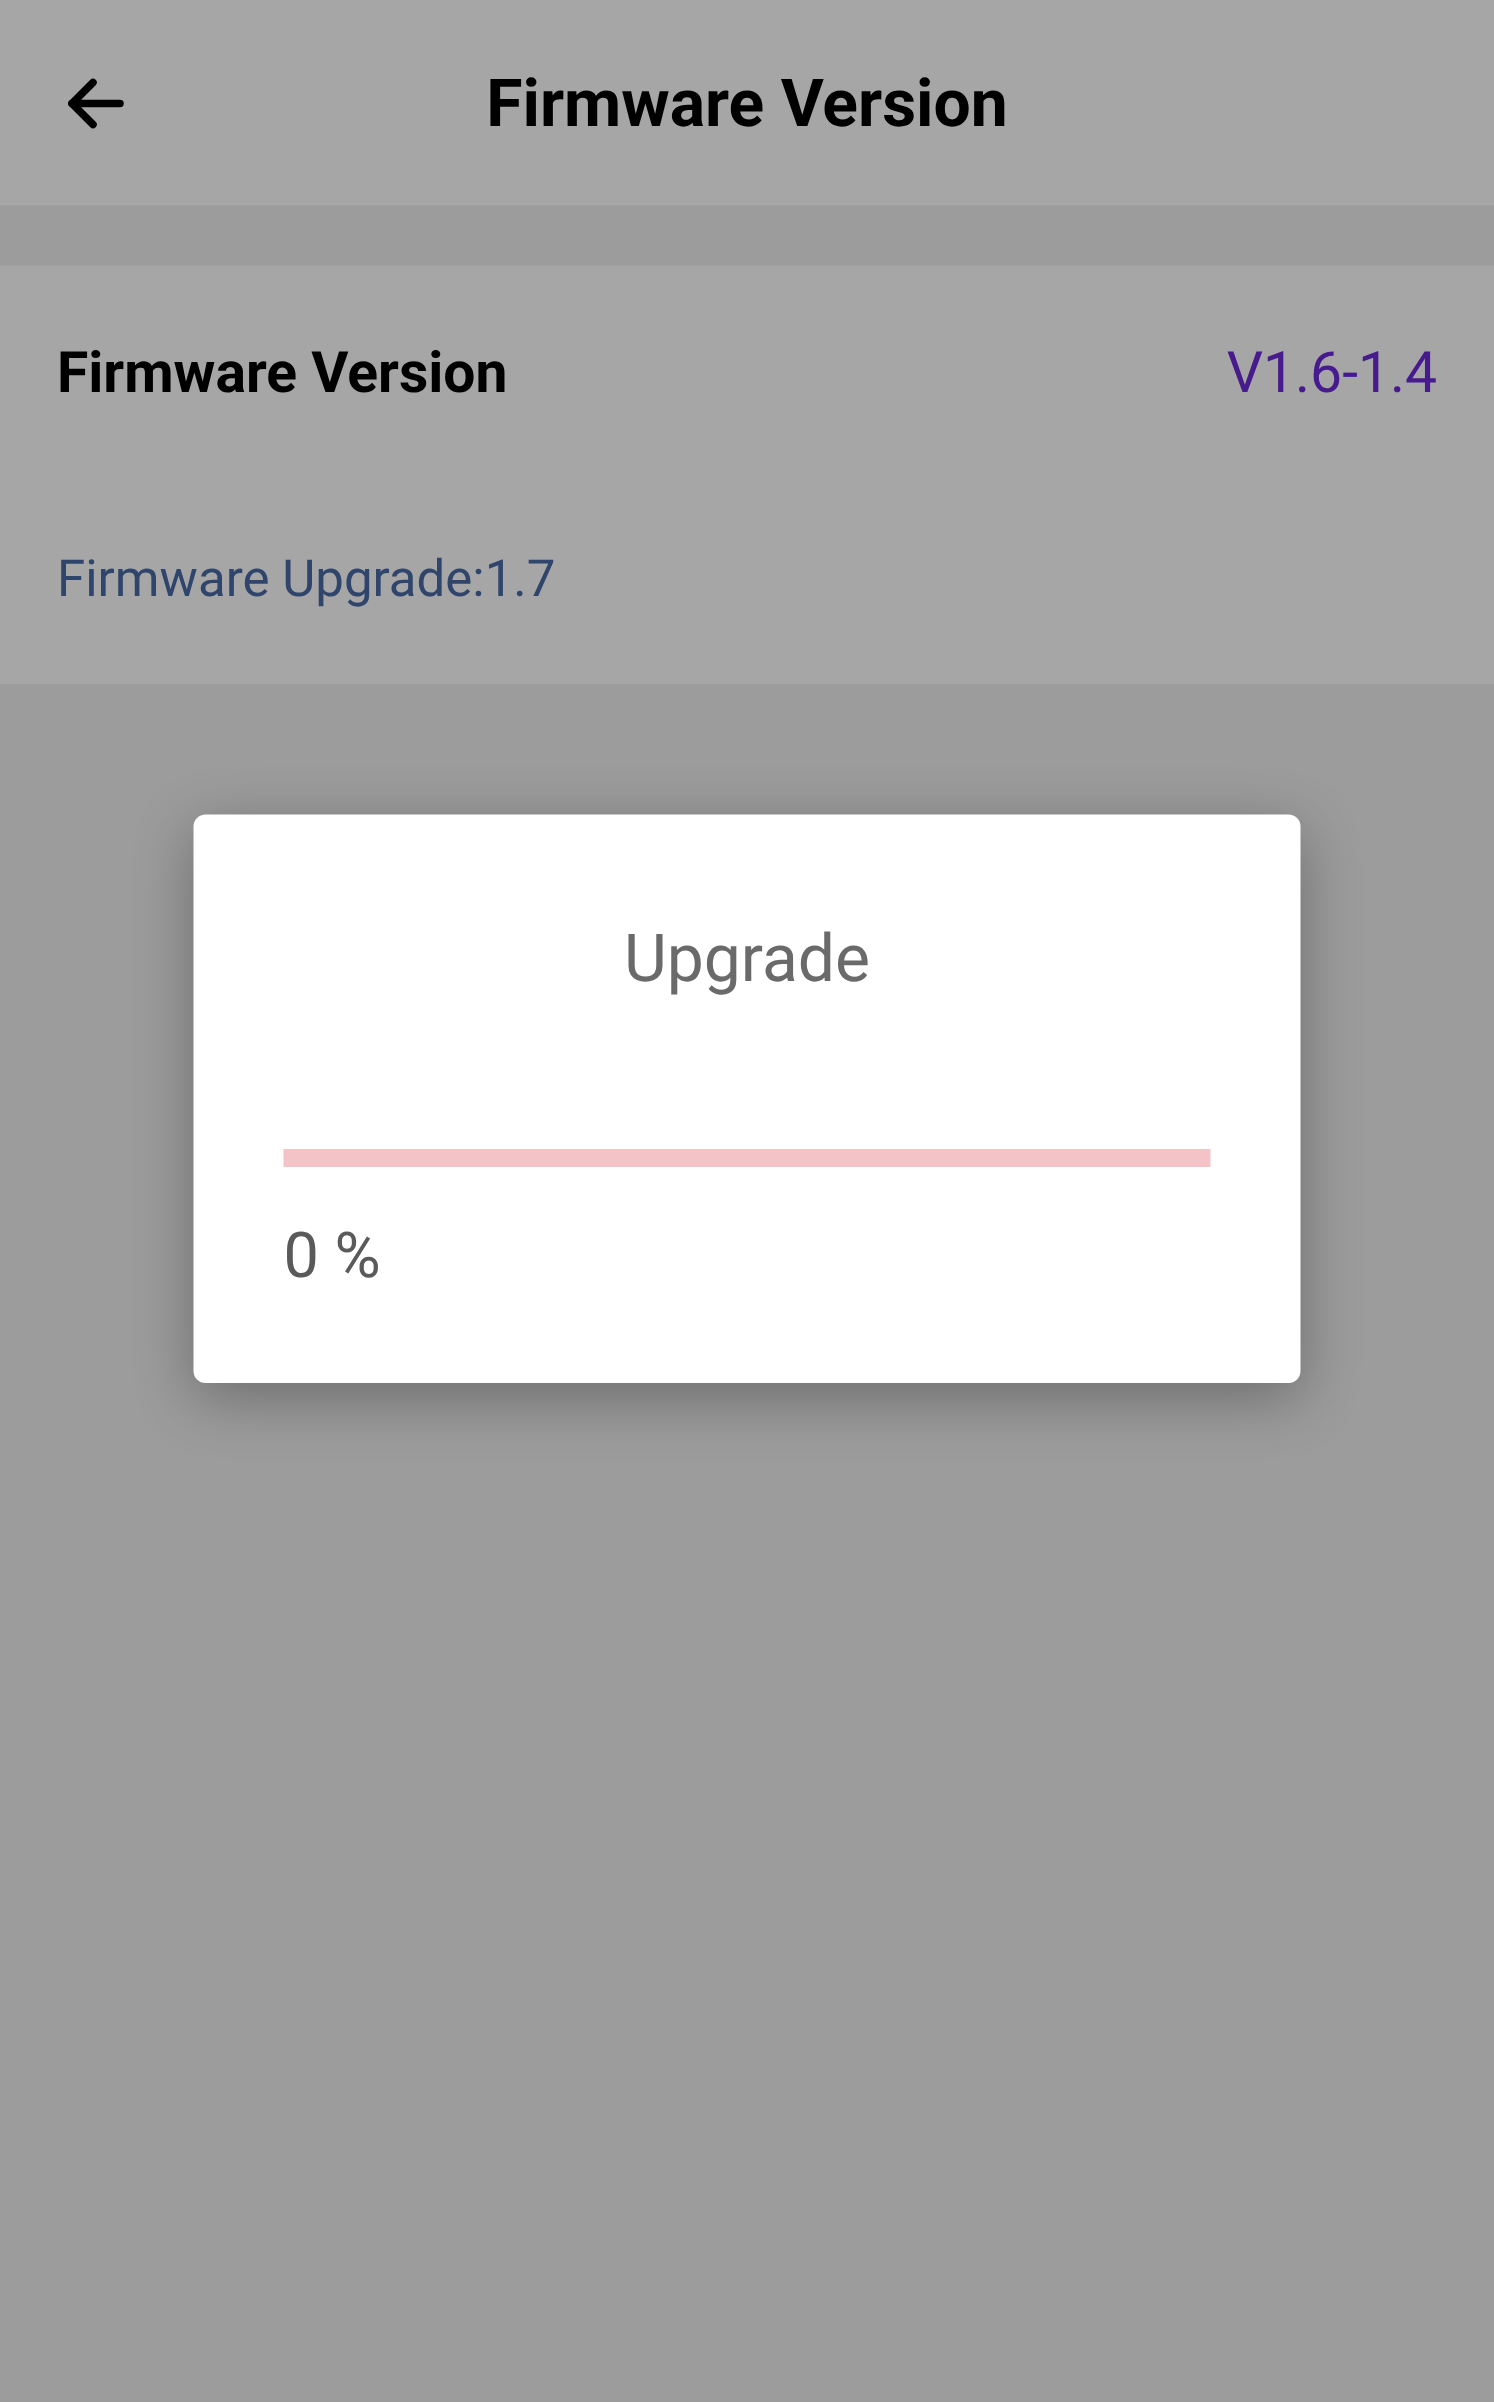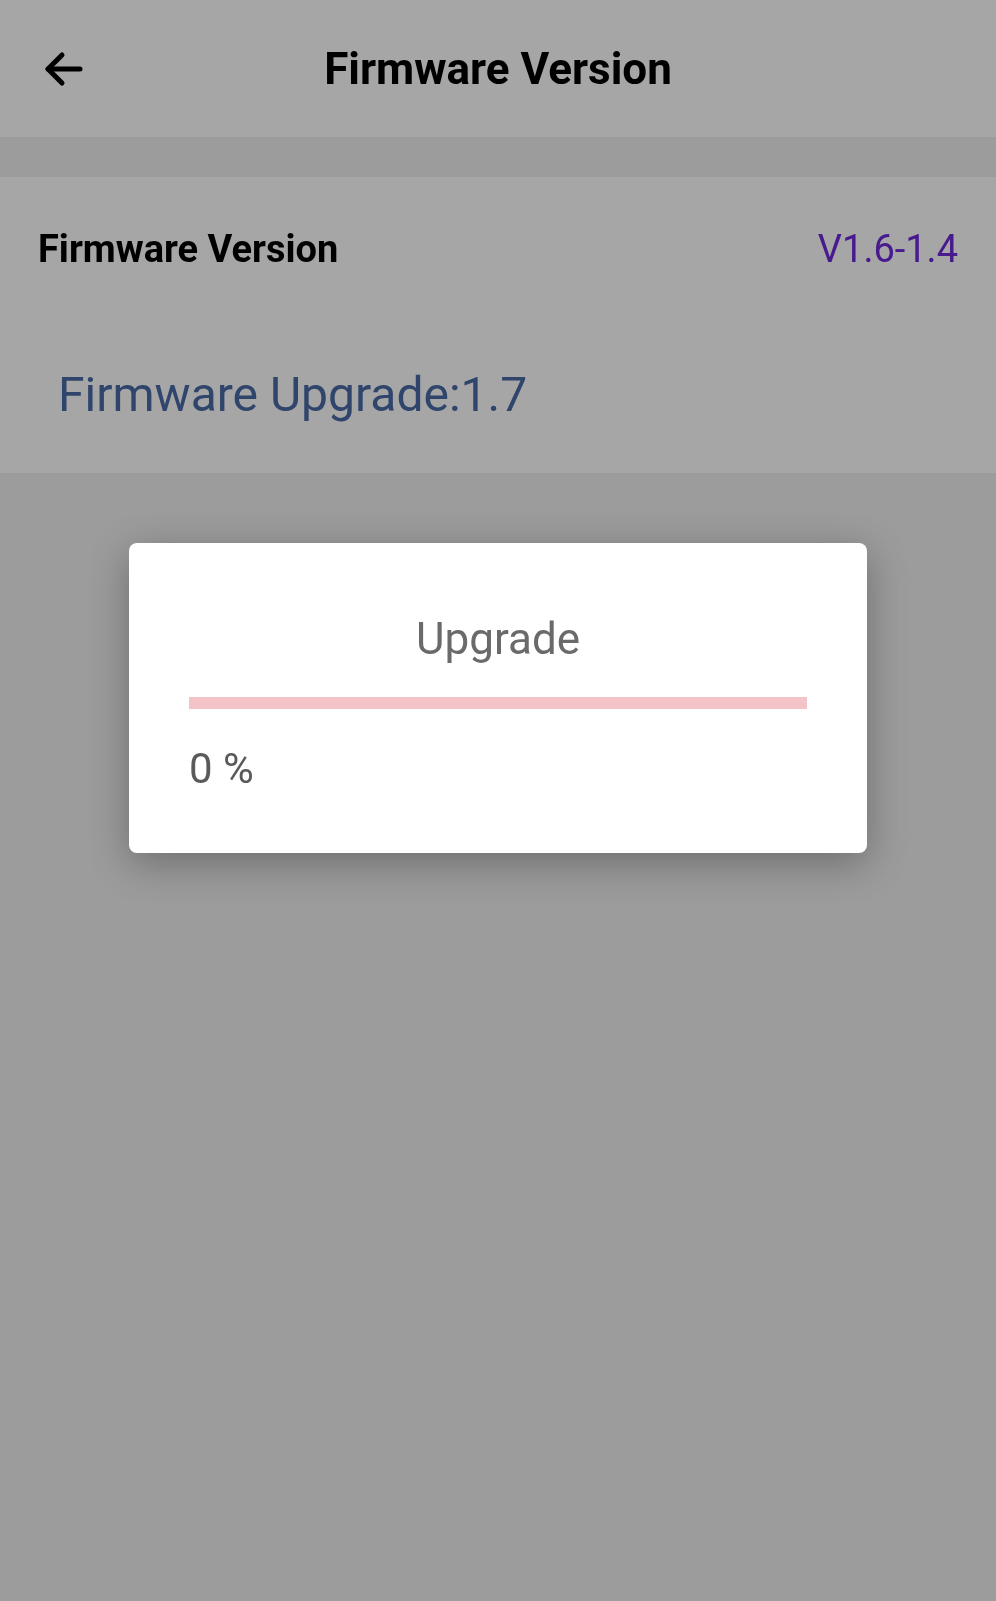--- a/index.html
+++ b/index.html
@@ -66,24 +66,23 @@
       font-weight: 700;
       color: #000000;
     }
     
     .version-value {
       font-size: 38px;
       color: #6d28d9;
     }
     
     .upgrade-link {
-      font-size: 48px;
+      font-size: 34px;
       color: #4a6aa5;
       cursor: pointer;
-      margin-left: 20px;
     }
     
     .overlay {
       position: absolute;
       top: 0;
       left: 0;
       width: 100%;
       height: 100%;
       background: rgba(0, 0, 0, 0.35);
       display: flex;
@@ -98,21 +97,21 @@
       border-radius: 8px;
       padding: 70px 60px 60px 60px;
       box-shadow: 0 10px 40px rgba(0, 0, 0, 0.3);
     }
     
     .modal-title {
       text-align: center;
       font-size: 44px;
       color: #6a6a6a;
       font-weight: 400;
-      margin-bottom: 32px;
+      margin-bottom: 101px;
     }
     
     .progress-bar {
       width: 100%;
       height: 12px;
       background: #f4c3c8;
       margin-bottom: 35px;
     }
     
     .progress-text {

